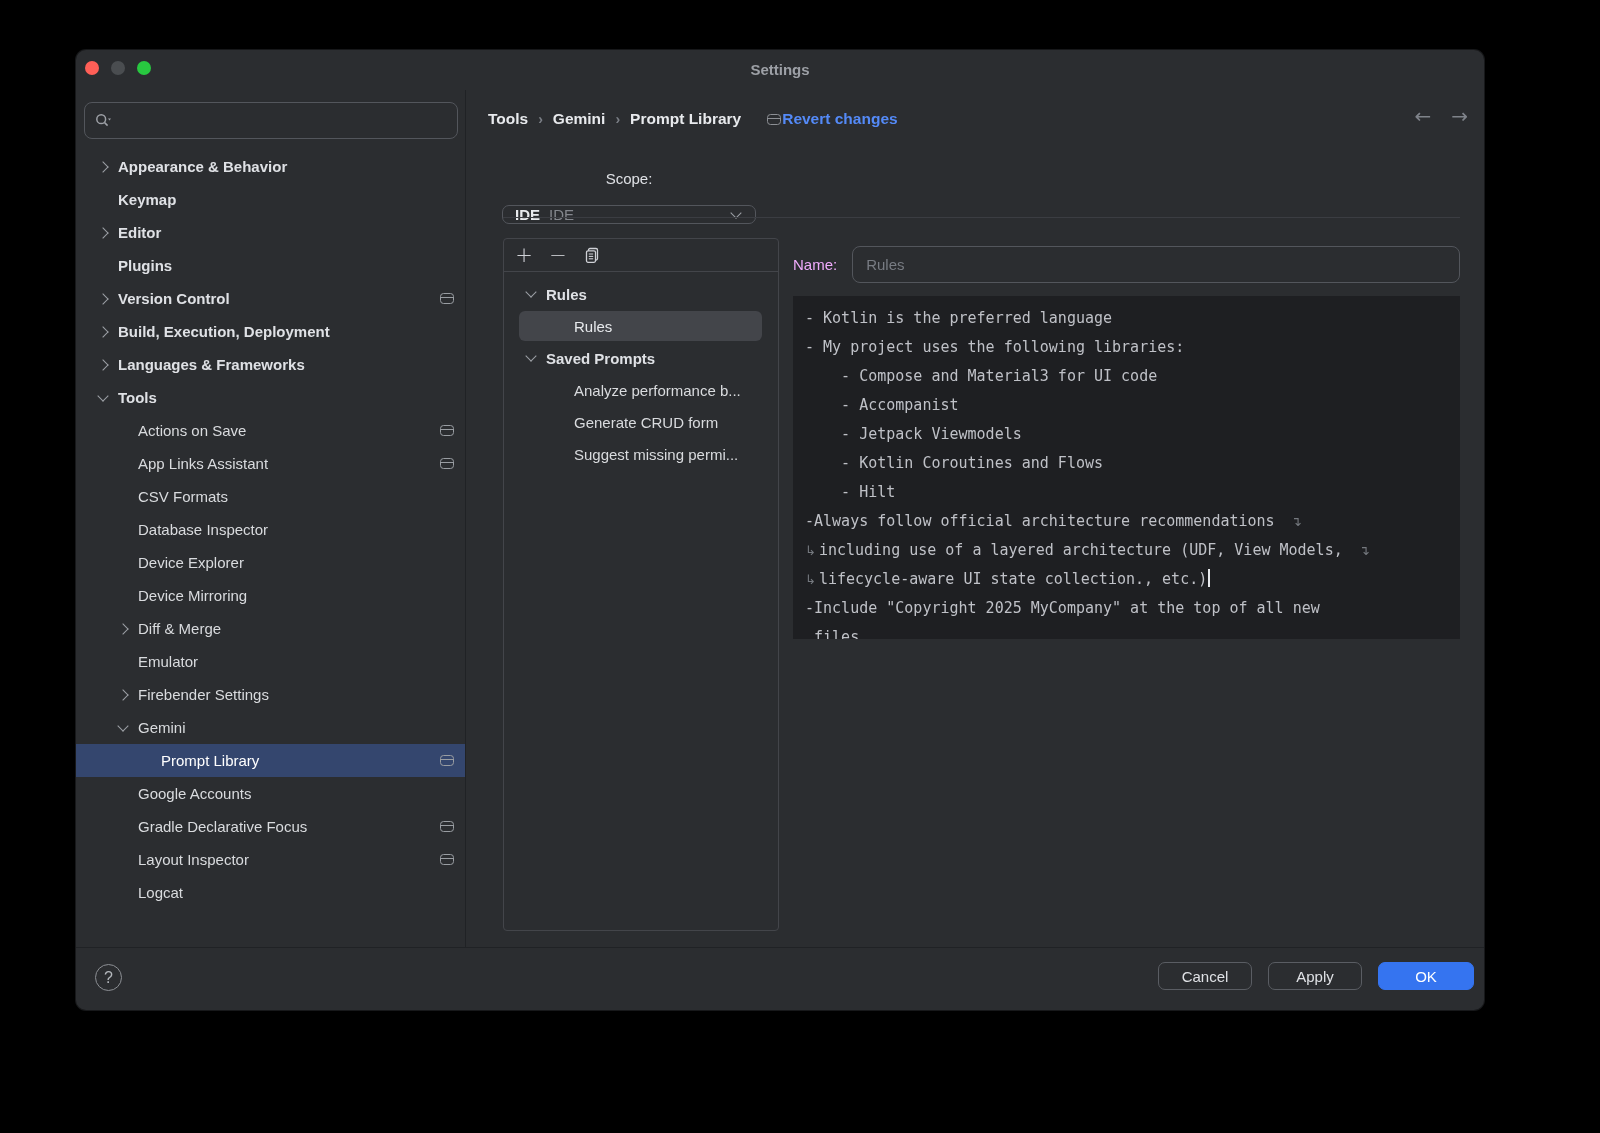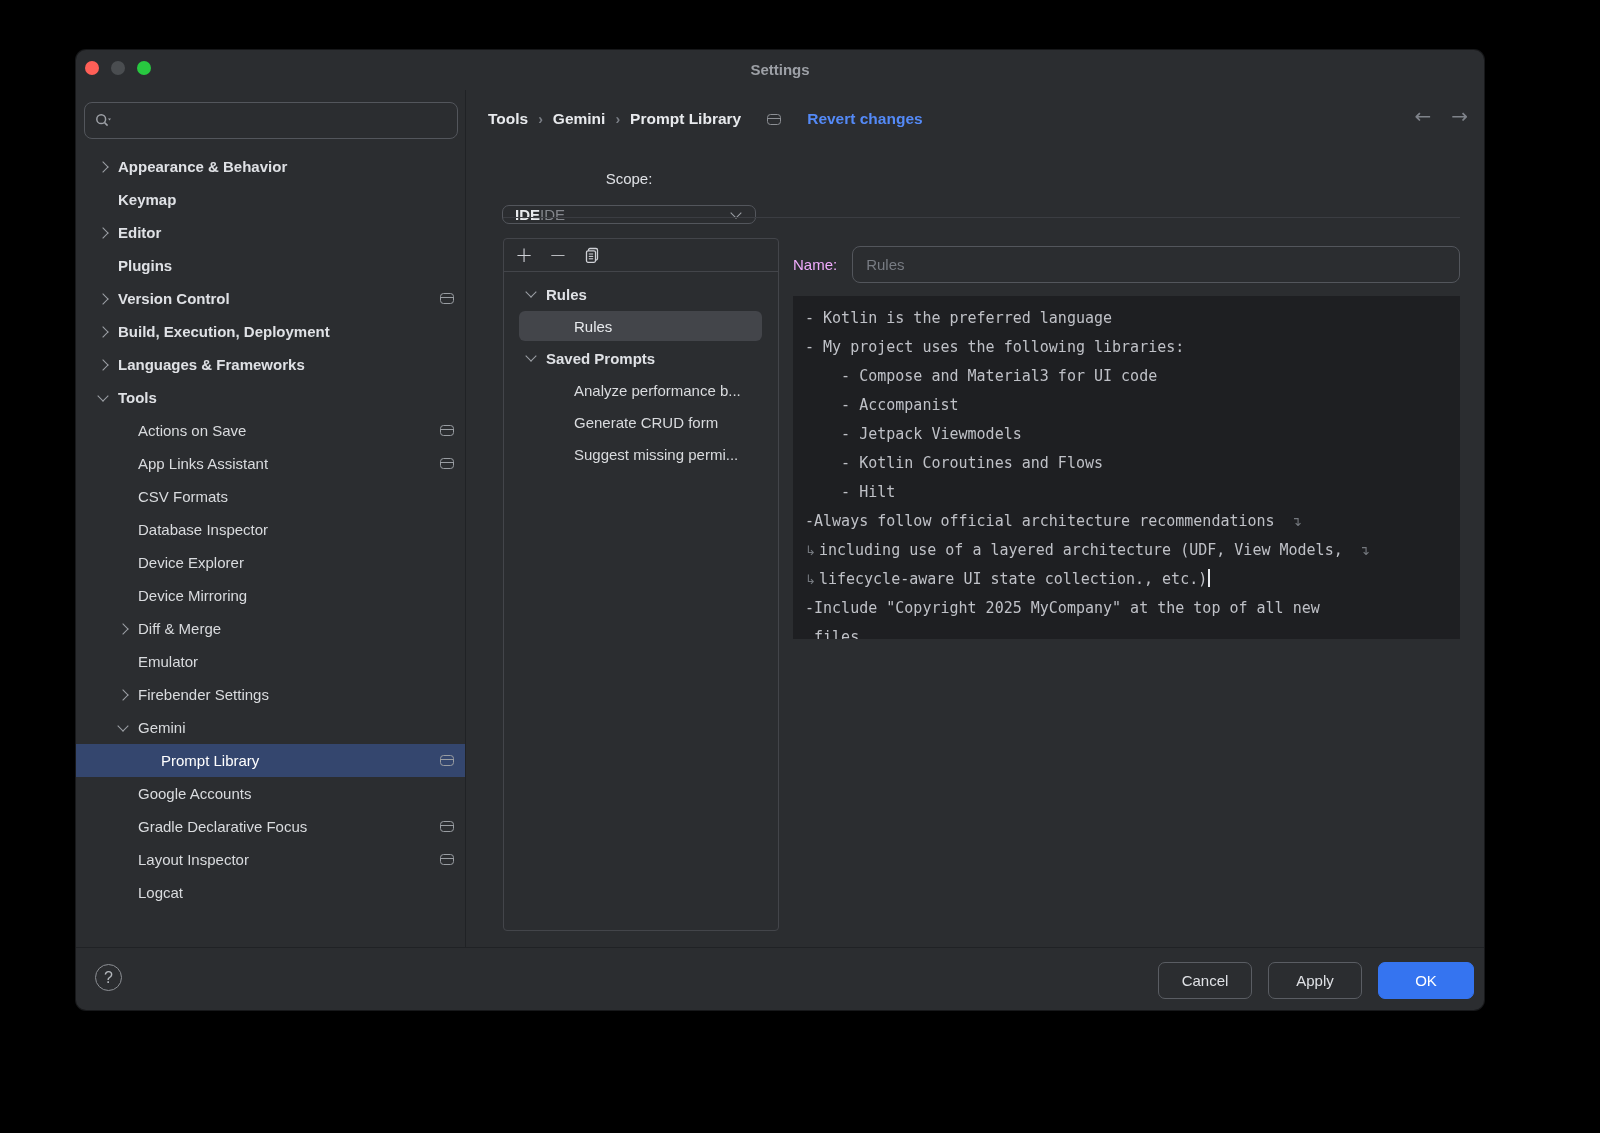--- a/index.html
+++ b/index.html
@@ -44,32 +44,32 @@
               margin-left:auto; margin-right:11px; position:relative; flex:0 0 auto; }
   .mod-icon::before { content:""; position:absolute; left:0px; right:0px; top:3px;
                       border-top:1.5px solid #999da2; }
 
   
   .main { position:absolute; left:391px; top:40px; right:0; bottom:63px; }
   .crumbs { position:absolute; left:21px; top:16px; height:26px; display:flex;
             align-items:center; gap:10px; font-weight:bold; font-size:15.5px; }
   .crumb { color:#e8eaed; }
   .crumb-sep { color:#7a7e85; font-size:14px; }
-  .revert-wrap { display:flex; align-items:center; gap:26px; margin-left:16px;justify-content:space-between; }
+  .revert-wrap { display:flex; align-items:center; gap:1px; margin-left:16px;justify-content:space-between; }
   .revert-wrap .mod-icon { margin:0; border-color:#8c8f94; }
   .revert-wrap .mod-icon::before { border-color:#8c8f94; }
   .revert-link { color:#548af7; font-weight:bold; cursor:pointer; }
   .nav-arrows { position:absolute; right:16px; top:14px; display:flex; gap:20px;
                 color:#7f838a; font-size:20px; font-family:"DejaVu Sans",sans-serif; }
 
   .scope-row { position:absolute; left:35px; top:80px; height:34px; display:flex;
                align-items:center; gap:18px;flex-direction:column; }
   .scope-label { color:#dfe1e5; }
   .dropdown { width:254px; height:34px; border:1px solid #53565c; border-radius:7px;
-              display:flex; align-items:center; padding:0 12px; cursor:default; }
+              display:flex; align-items:center; padding:0 12px; gap:9px; cursor:default; }
   .dd-badge { font-weight:bold; color:#e8eaed; }
   .dd-value { color:#84878d; }
   .dropdown .chev { margin-left:auto; margin-right:0; }
 
   .hsep { position:absolute; left:36px; right:24px; top:127px; height:1px; background:#3b3d42; }
 
   
   .tree-panel { position:absolute; left:36px; top:148px; width:276px; height:693px;
                 border:1px solid #43454a; border-radius:4px; }
   .tree-toolbar { height:33px; border-bottom:1px solid #43454a; display:flex;
@@ -102,21 +102,21 @@
            vertical-align:-3px; margin-left:1px; }
 
   
   .bottom-bar { position:absolute; left:0; right:0; bottom:0; height:63px;
                 border-top:1px solid #202225; }
   .help-circle { position:absolute; left:19px; top:16px; width:27px; height:27px;
                  border:1.5px solid #8c8f94; border-radius:50%; color:#b4b8bd;
                  display:flex; align-items:center; justify-content:center;
                  font-size:16px; cursor:pointer; }
   .btn-row { position:absolute; right:10px; top:14px; display:flex; gap:16px; }
-  .btn { height:37px; min-width:94px; border-radius:7px; border:1px solid #5a5d63;
+  .btn { height:28px; min-width:94px; border-radius:7px; border:1px solid #5a5d63;
          background:transparent; color:#dfe1e5; font-size:15px; padding:0 20px;
          font-family:inherit; cursor:pointer; }
   .btn.primary { background:#3574f0; border-color:#3574f0; color:#fff; min-width:96px; }
 </style>
 </head>
 <body>
 
 <div class="window">
 
   <div class="titlebar">

